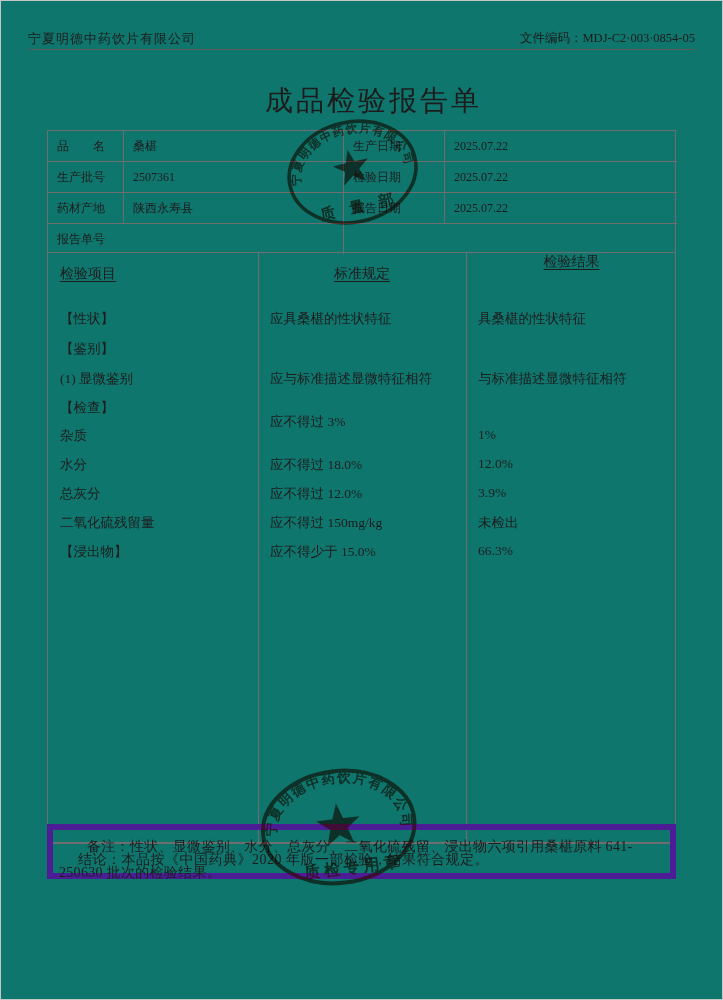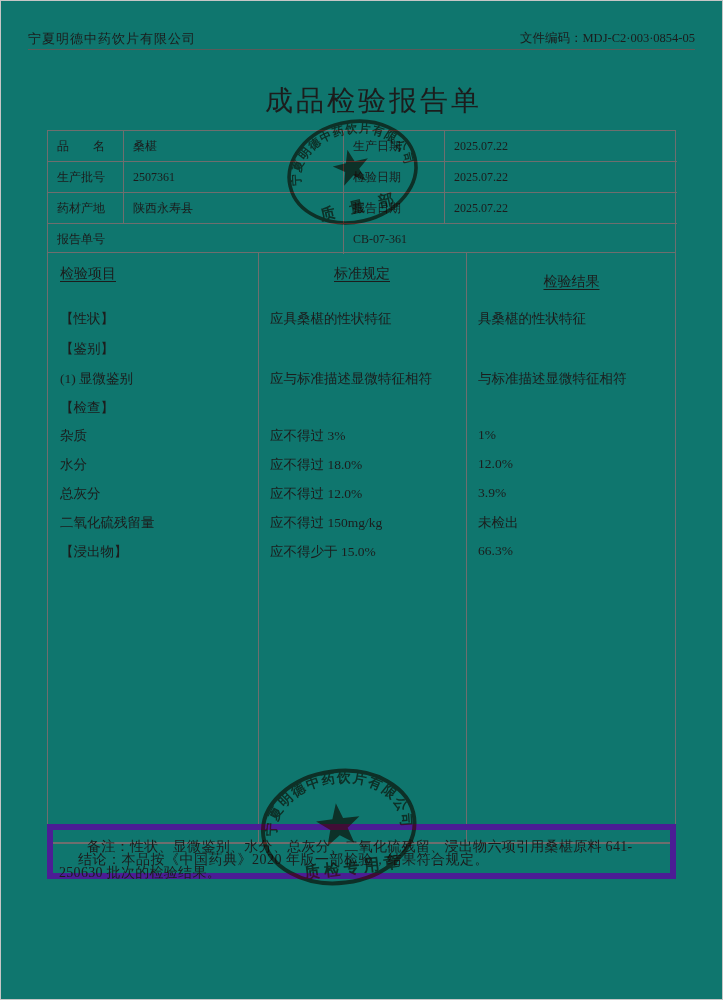--- a/index.html
+++ b/index.html
@@ -89,30 +89,29 @@
     <div class="cell">2507361</div>
     <div class="cell">检验日期</div>
     <div class="cell lastcol">2025.07.22</div>
 
     <div class="cell">药材产地</div>
     <div class="cell">陕西永寿县</div>
     <div class="cell">报告日期</div>
     <div class="cell lastcol">2025.07.22</div>
 
     <div class="cell span2a lastrow">报告单号</div>
-    <div class="cell span2b lastcol lastrow">CB-07-361</div>
   </div>
 
   <div class="main-table">
     <div class="vline v1"></div>
     <div class="vline v2"></div>
 
     <div class="tl thead" style="left:12px;top:12px;">检验项目</div>
     <div class="tl thead c2" style="top:12px;">标准规定</div>
-    <div class="tl thead c3" style="top:20px;">检验结果</div>
+    <div class="tl thead c3" style="top:0;">检验结果</div>
 
     <div>
       <span class="tl col1" style="top:57px;">【性状】</span>
       <span class="tl col2" style="top:57px;">应具桑椹的性状特征</span>
       <span class="tl col3" style="top:57px;">具桑椹的性状特征</span>
     </div>
     <div>
       <span class="tl col1" style="top:87px;">【鉴别】</span>
       <span class="tl col2" style="top:87px;"></span>
       <span class="tl col3" style="top:87px;"></span>
@@ -122,21 +121,21 @@
       <span class="tl col2" style="top:117px;">应与标准描述显微特征相符</span>
       <span class="tl col3" style="top:117px;">与标准描述显微特征相符</span>
     </div>
     <div>
       <span class="tl col1" style="top:146px;">【检查】</span>
       <span class="tl col2" style="top:146px;"></span>
       <span class="tl col3" style="top:146px;"></span>
     </div>
     <div>
       <span class="tl col1" style="top:174px;">杂质</span>
-      <span class="tl col2" style="top:174px;">应不得过 3%</span>
+      <span class="tl col2" style="top:160px;">应不得过 3%</span>
       <span class="tl col3" style="top:174px;">1%</span>
     </div>
     <div>
       <span class="tl col1" style="top:203px;">水分</span>
       <span class="tl col2" style="top:203px;">应不得过 18.0%</span>
       <span class="tl col3" style="top:203px;">12.0%</span>
     </div>
     <div>
       <span class="tl col1" style="top:232px;">总灰分</span>
       <span class="tl col2" style="top:232px;">应不得过 12.0%</span>

